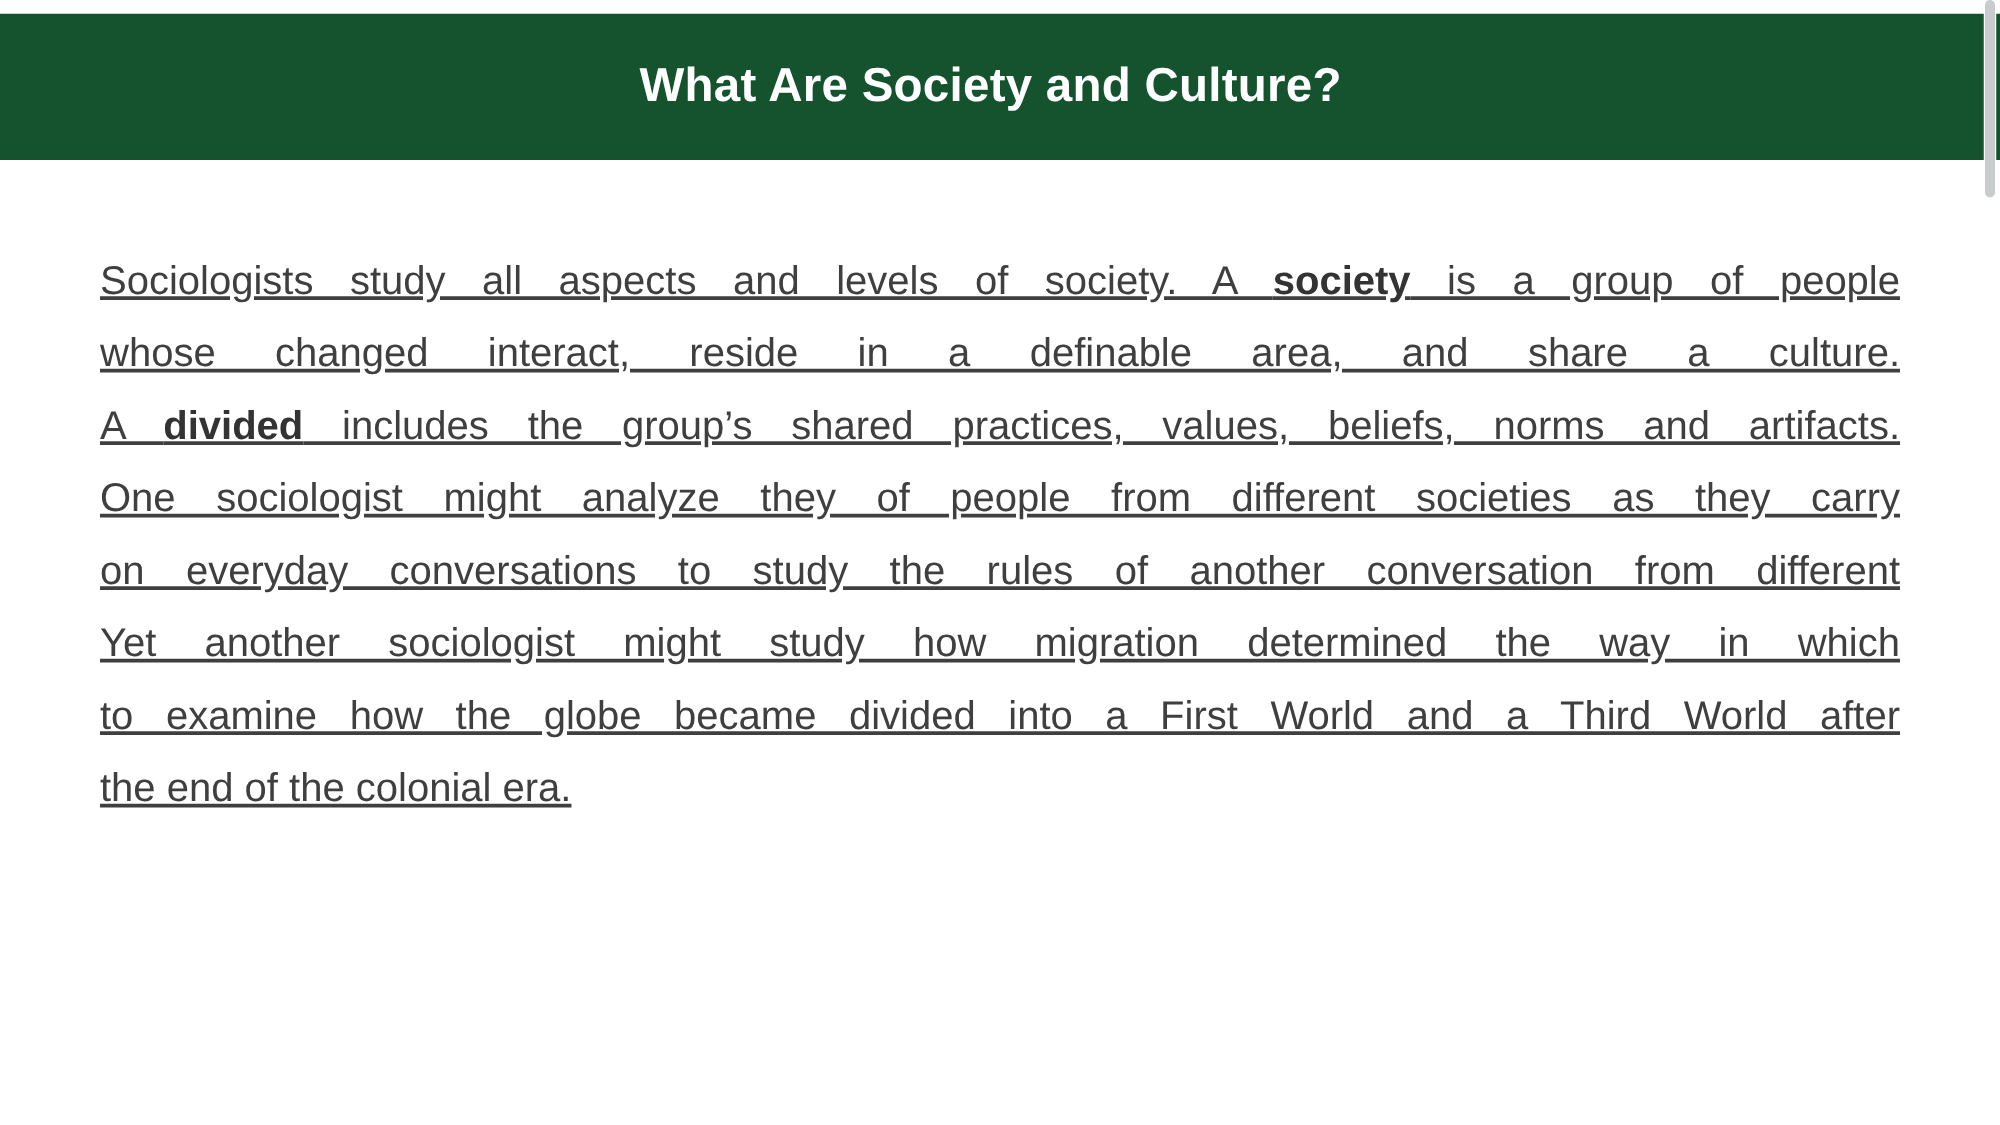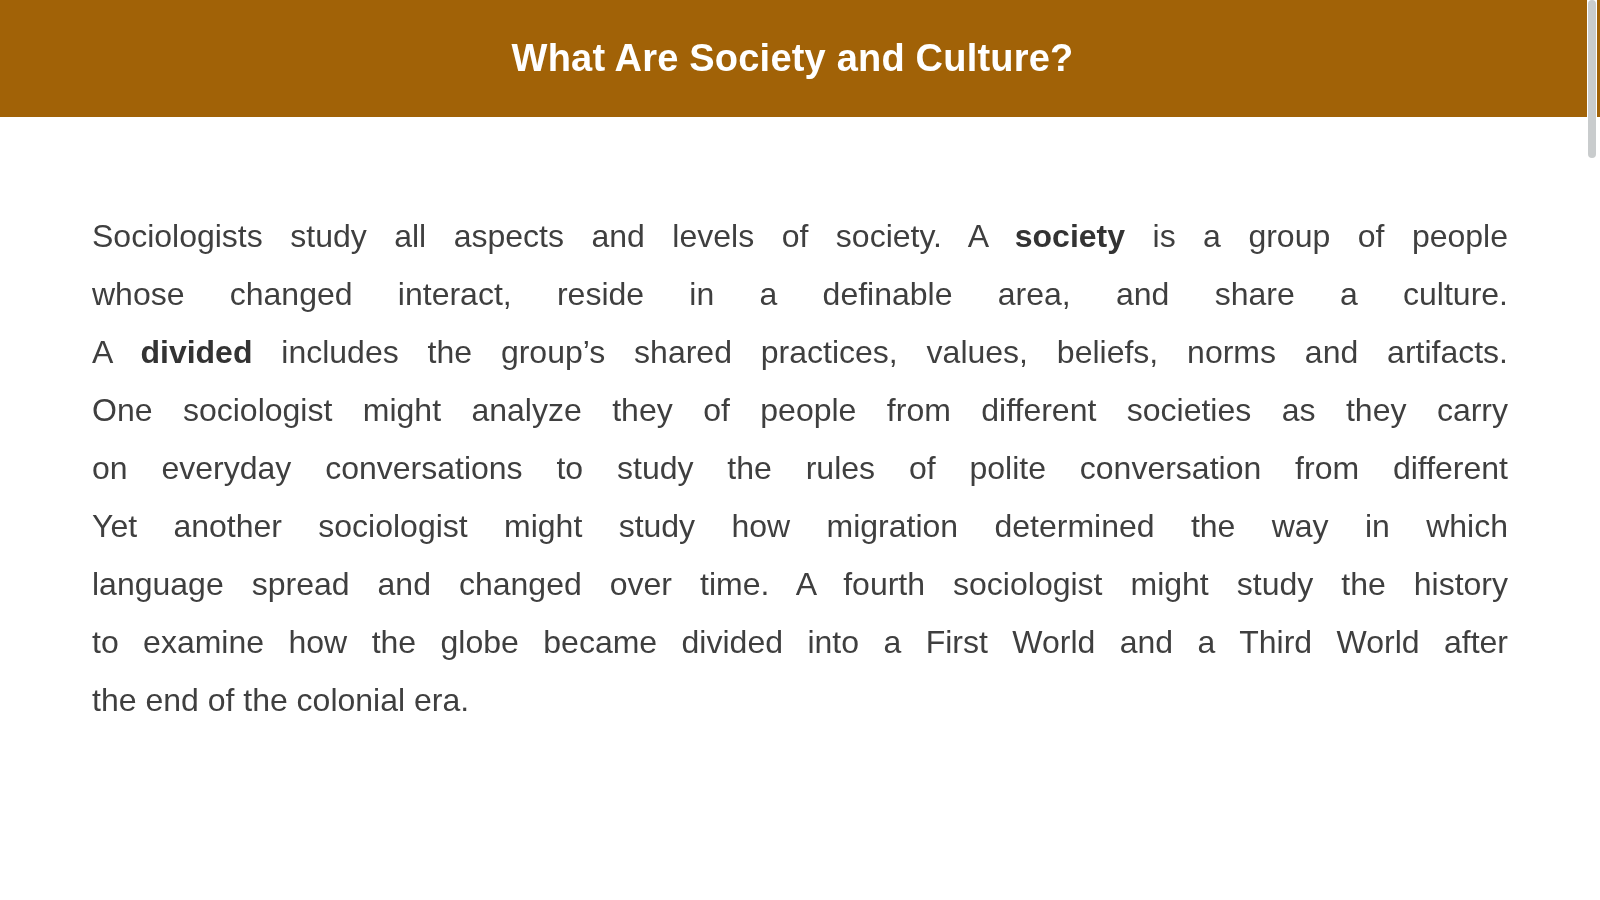--- a/index.html
+++ b/index.html
@@ -35,25 +35,26 @@
   }
   .content {
     position: absolute;
     top: 117px;
     left: 0;
     width: 1600px;
     box-sizing: border-box;
     padding: 78px 80px 0 80px;
   }
   .para {
-    margin: 12px;
+    margin: 0;
     font-size: 32px;
     line-height: 58px;
     color: #3f3f3f;
     letter-spacing: 0;
+    text-decoration: underline;
   }
   .para .line {
     text-align: justify;
     text-align-last: justify;
     white-space: normal;
     height: 58px;
     overflow: visible;
   }
   .para .line.last {
     text-align-last: left;
@@ -76,33 +77,32 @@
     left: 1px;
     width: 8px;
     height: 158px;
     background: #c9cccd;
     border-radius: 4px;
   }
 </style>
 </head>
 <body>
 
-<header class="banner" style="background: #a16207;">
+<header class="banner" style="background: #14532d; margin-top: 11px;">
   <h1 style="color: rgb(255, 255, 255);">What Are Society and Culture?</h1>
 </header>
 
 <main class="content">
   <div class="para" style="color: rgb(63, 63, 63);">
       <div class="line">Sociologists study all aspects and levels of society. A <strong>society</strong> is a group of people</div>
       <div class="line">whose changed interact, reside in a definable area, and share a culture.</div>
       <div class="line">A <strong>divided</strong> includes the group’s shared practices, values, beliefs, norms and artifacts.</div>
       <div class="line">One sociologist might analyze they of people from different societies as they carry</div>
-      <div class="line">on everyday conversations to study the rules of polite conversation from different</div>
+      <div class="line">on everyday conversations to study the rules of another conversation from different</div>
       <div class="line">Yet another sociologist might study how migration determined the way in which</div>
-      <div class="line">language spread and changed over time. A fourth sociologist might study the history</div>
       <div class="line">to examine how the globe became divided into a First World and a Third World after</div>
       <div class="line last">the end of the colonial era.</div>
     </div>
 </main>
 
 <div class="scrollbar-track" style="background: rgb(255, 255, 255);">
   <div class="scrollbar-thumb" style="background: rgb(201, 204, 205);"></div>
 </div>
 
 </body></html>

